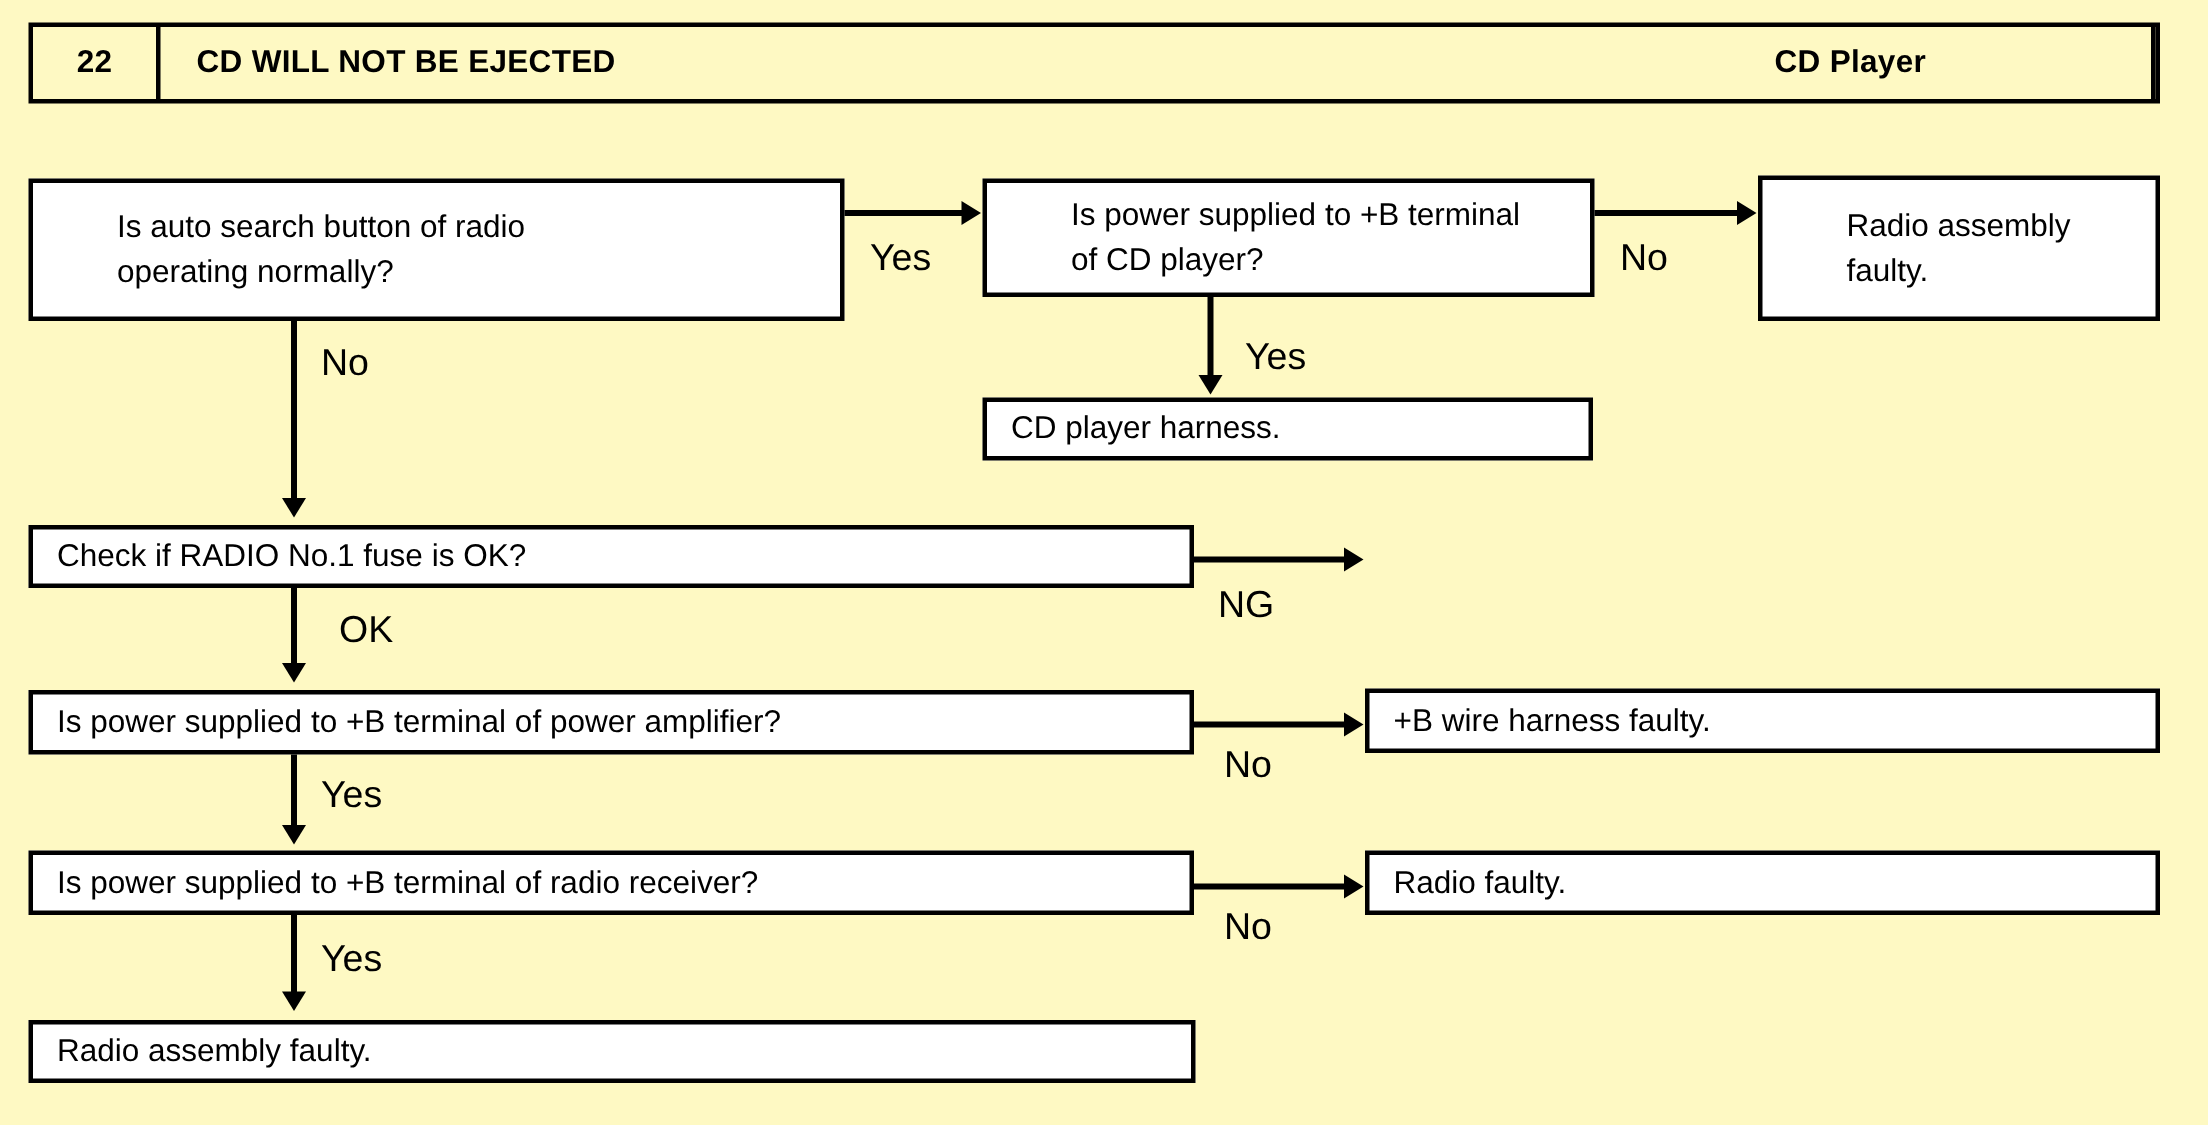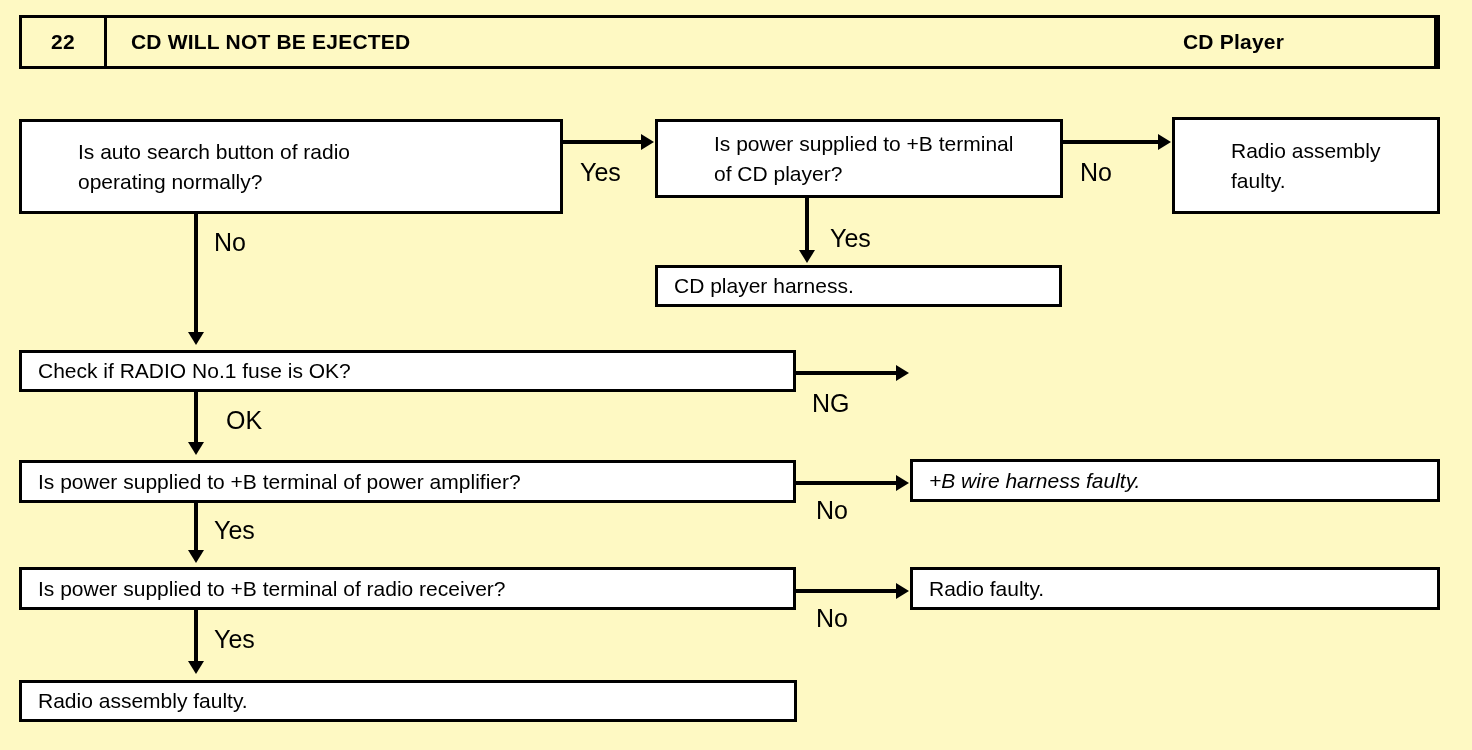--- a/index.html
+++ b/index.html
@@ -162,21 +162,21 @@
   <div class="edge-label" style="left:214px; top:408px;margin-left:12px;">OK</div>
 
   <div class="box" style="left:19px; top:460px; width:777px; height:43px;">
     <span class="txt">Is power supplied to +B terminal of power amplifier?</span>
   </div>
 
   <div class="hline" style="left:796px; top:481px; width:102px;"></div>
   <div class="arrow-right" style="left:896px; top:475px;"></div>
   <div class="edge-label" style="left:816px; top:498px;">No</div>
 
-  <div class="box" style="left:910px; top:459px; width:530px; height:43px;font-style:italic;">
+  <div class="box" style="left:910px; top:459px; width:530px; height:43px;">
     <span class="txt">+B wire harness faulty.</span>
   </div>
 
   <div class="vline" style="left:194px; top:503px; height:50px;"></div>
   <div class="arrow-down" style="left:188px; top:550px;"></div>
   <div class="edge-label" style="left:214px; top:518px;">Yes</div>
 
   <div class="box" style="left:19px; top:567px; width:777px; height:43px;">
     <span class="txt">Is power supplied to +B terminal of radio receiver?</span>
   </div>

